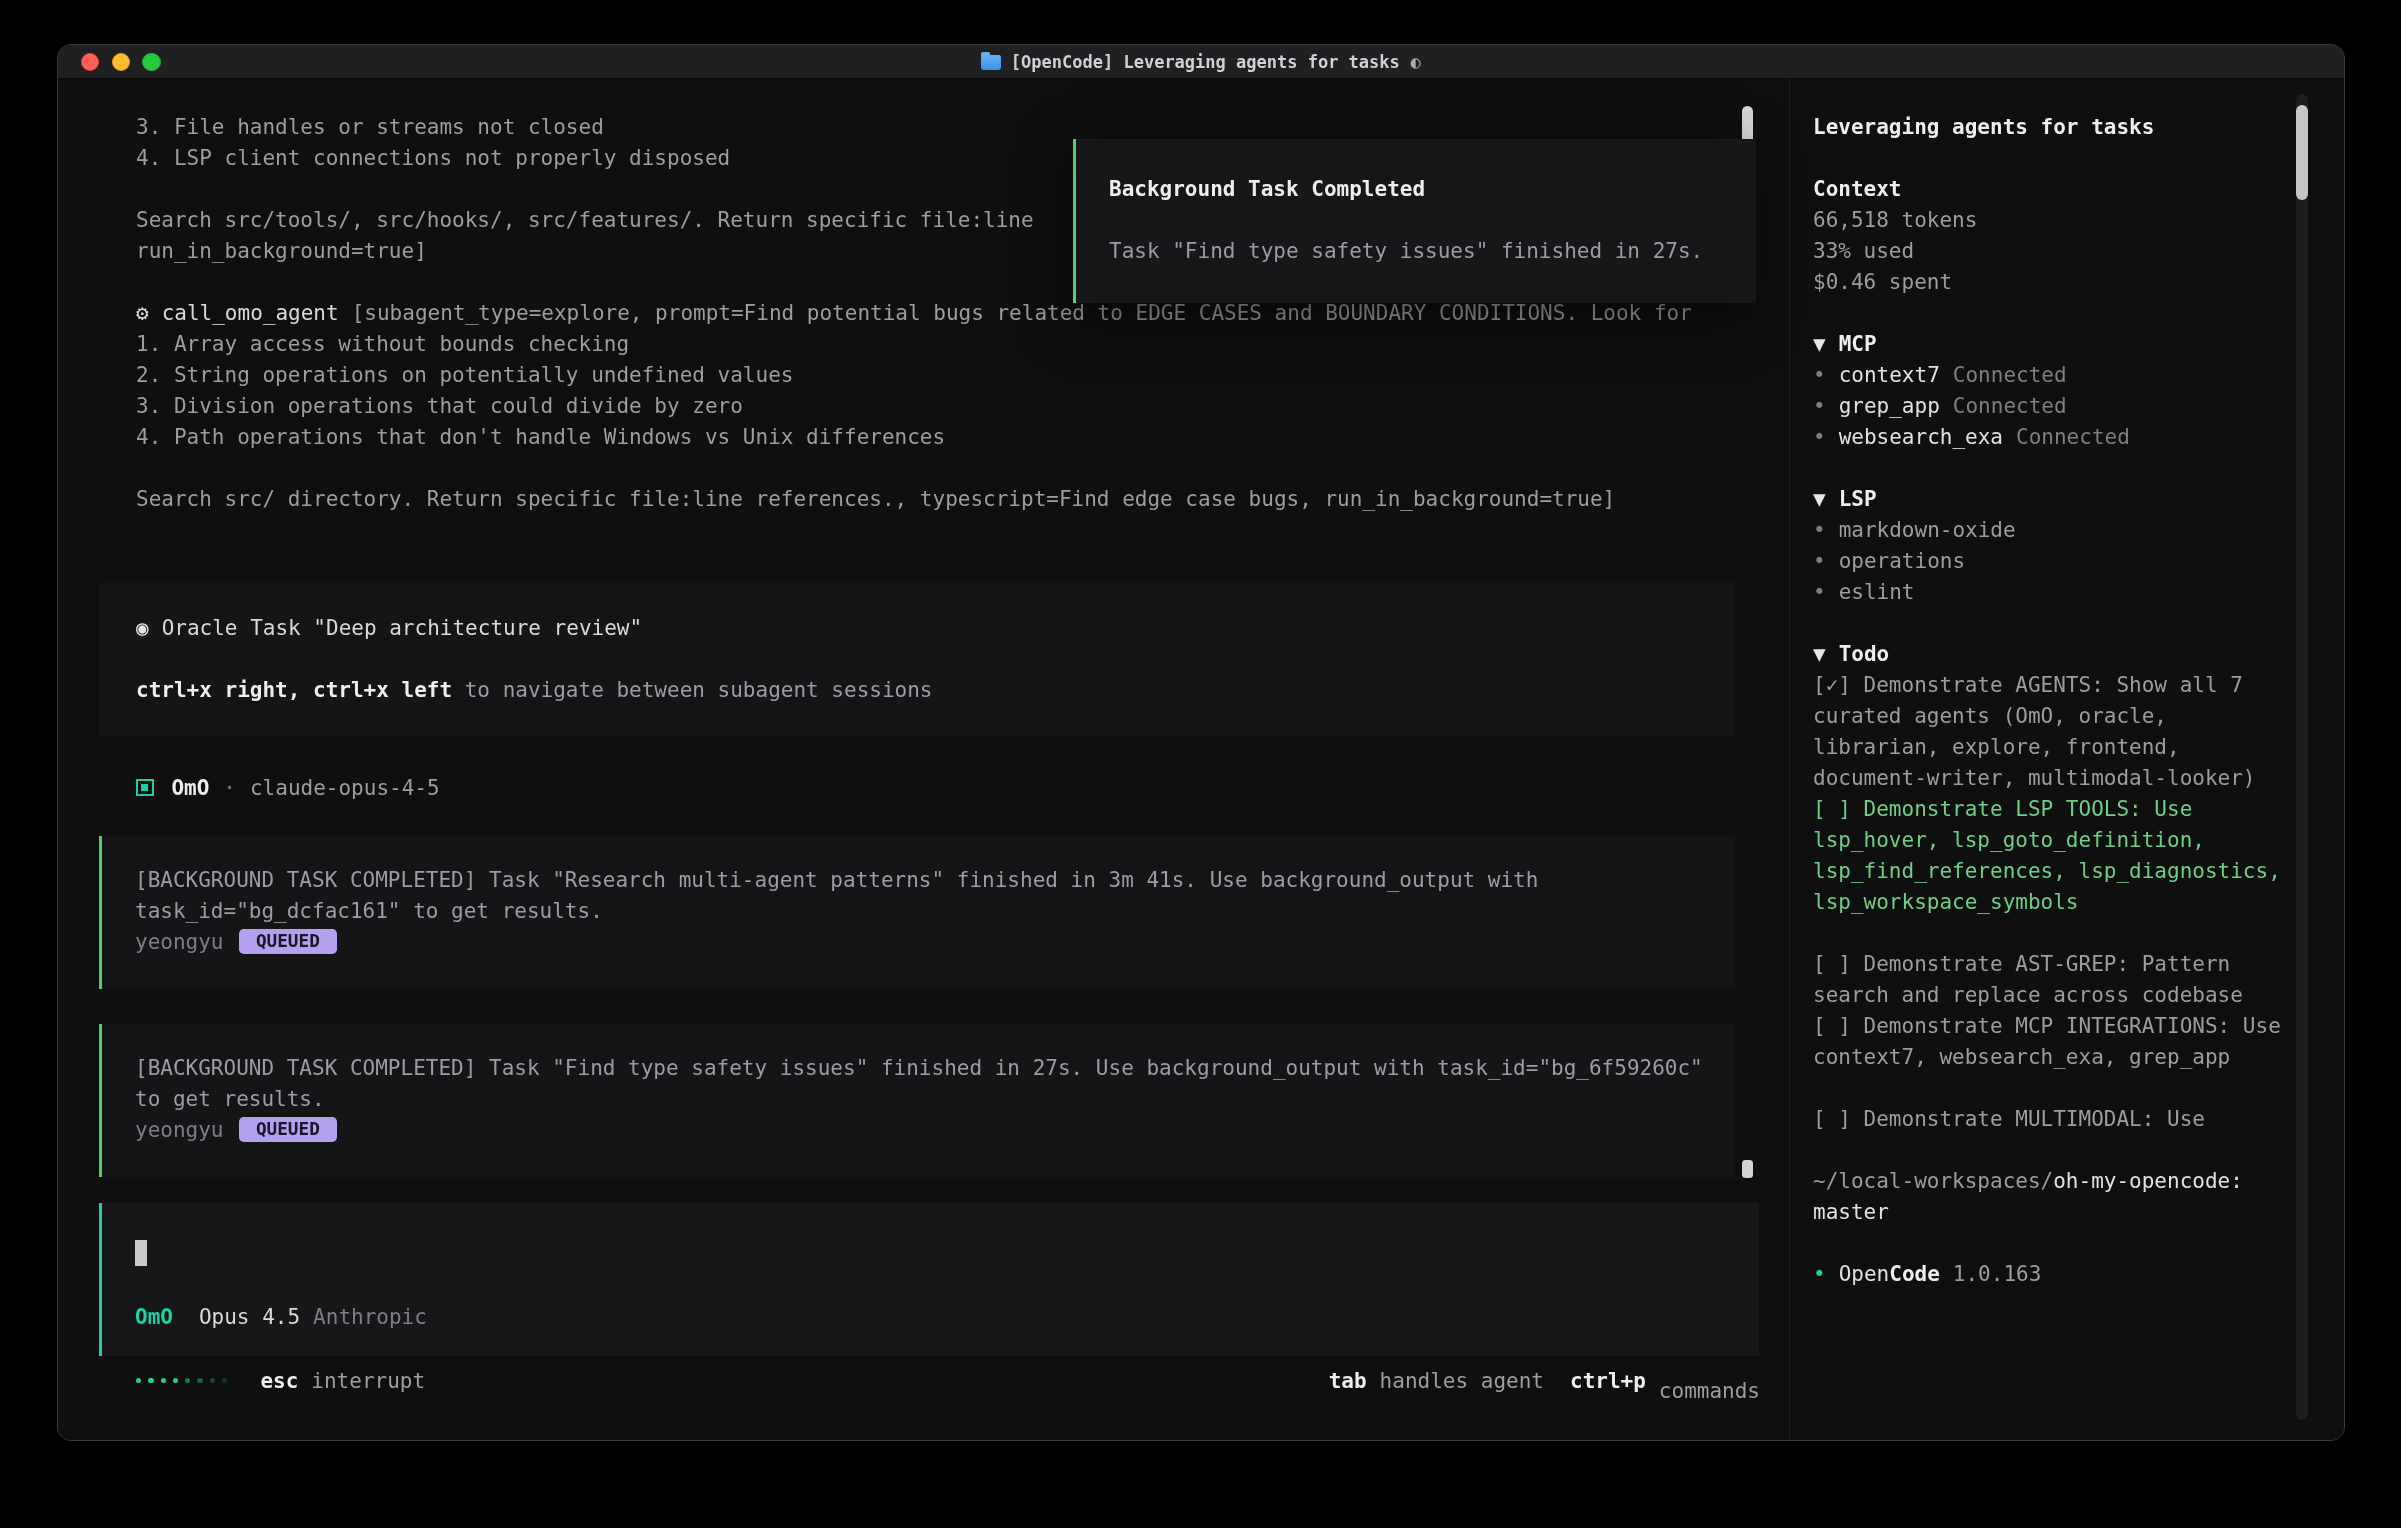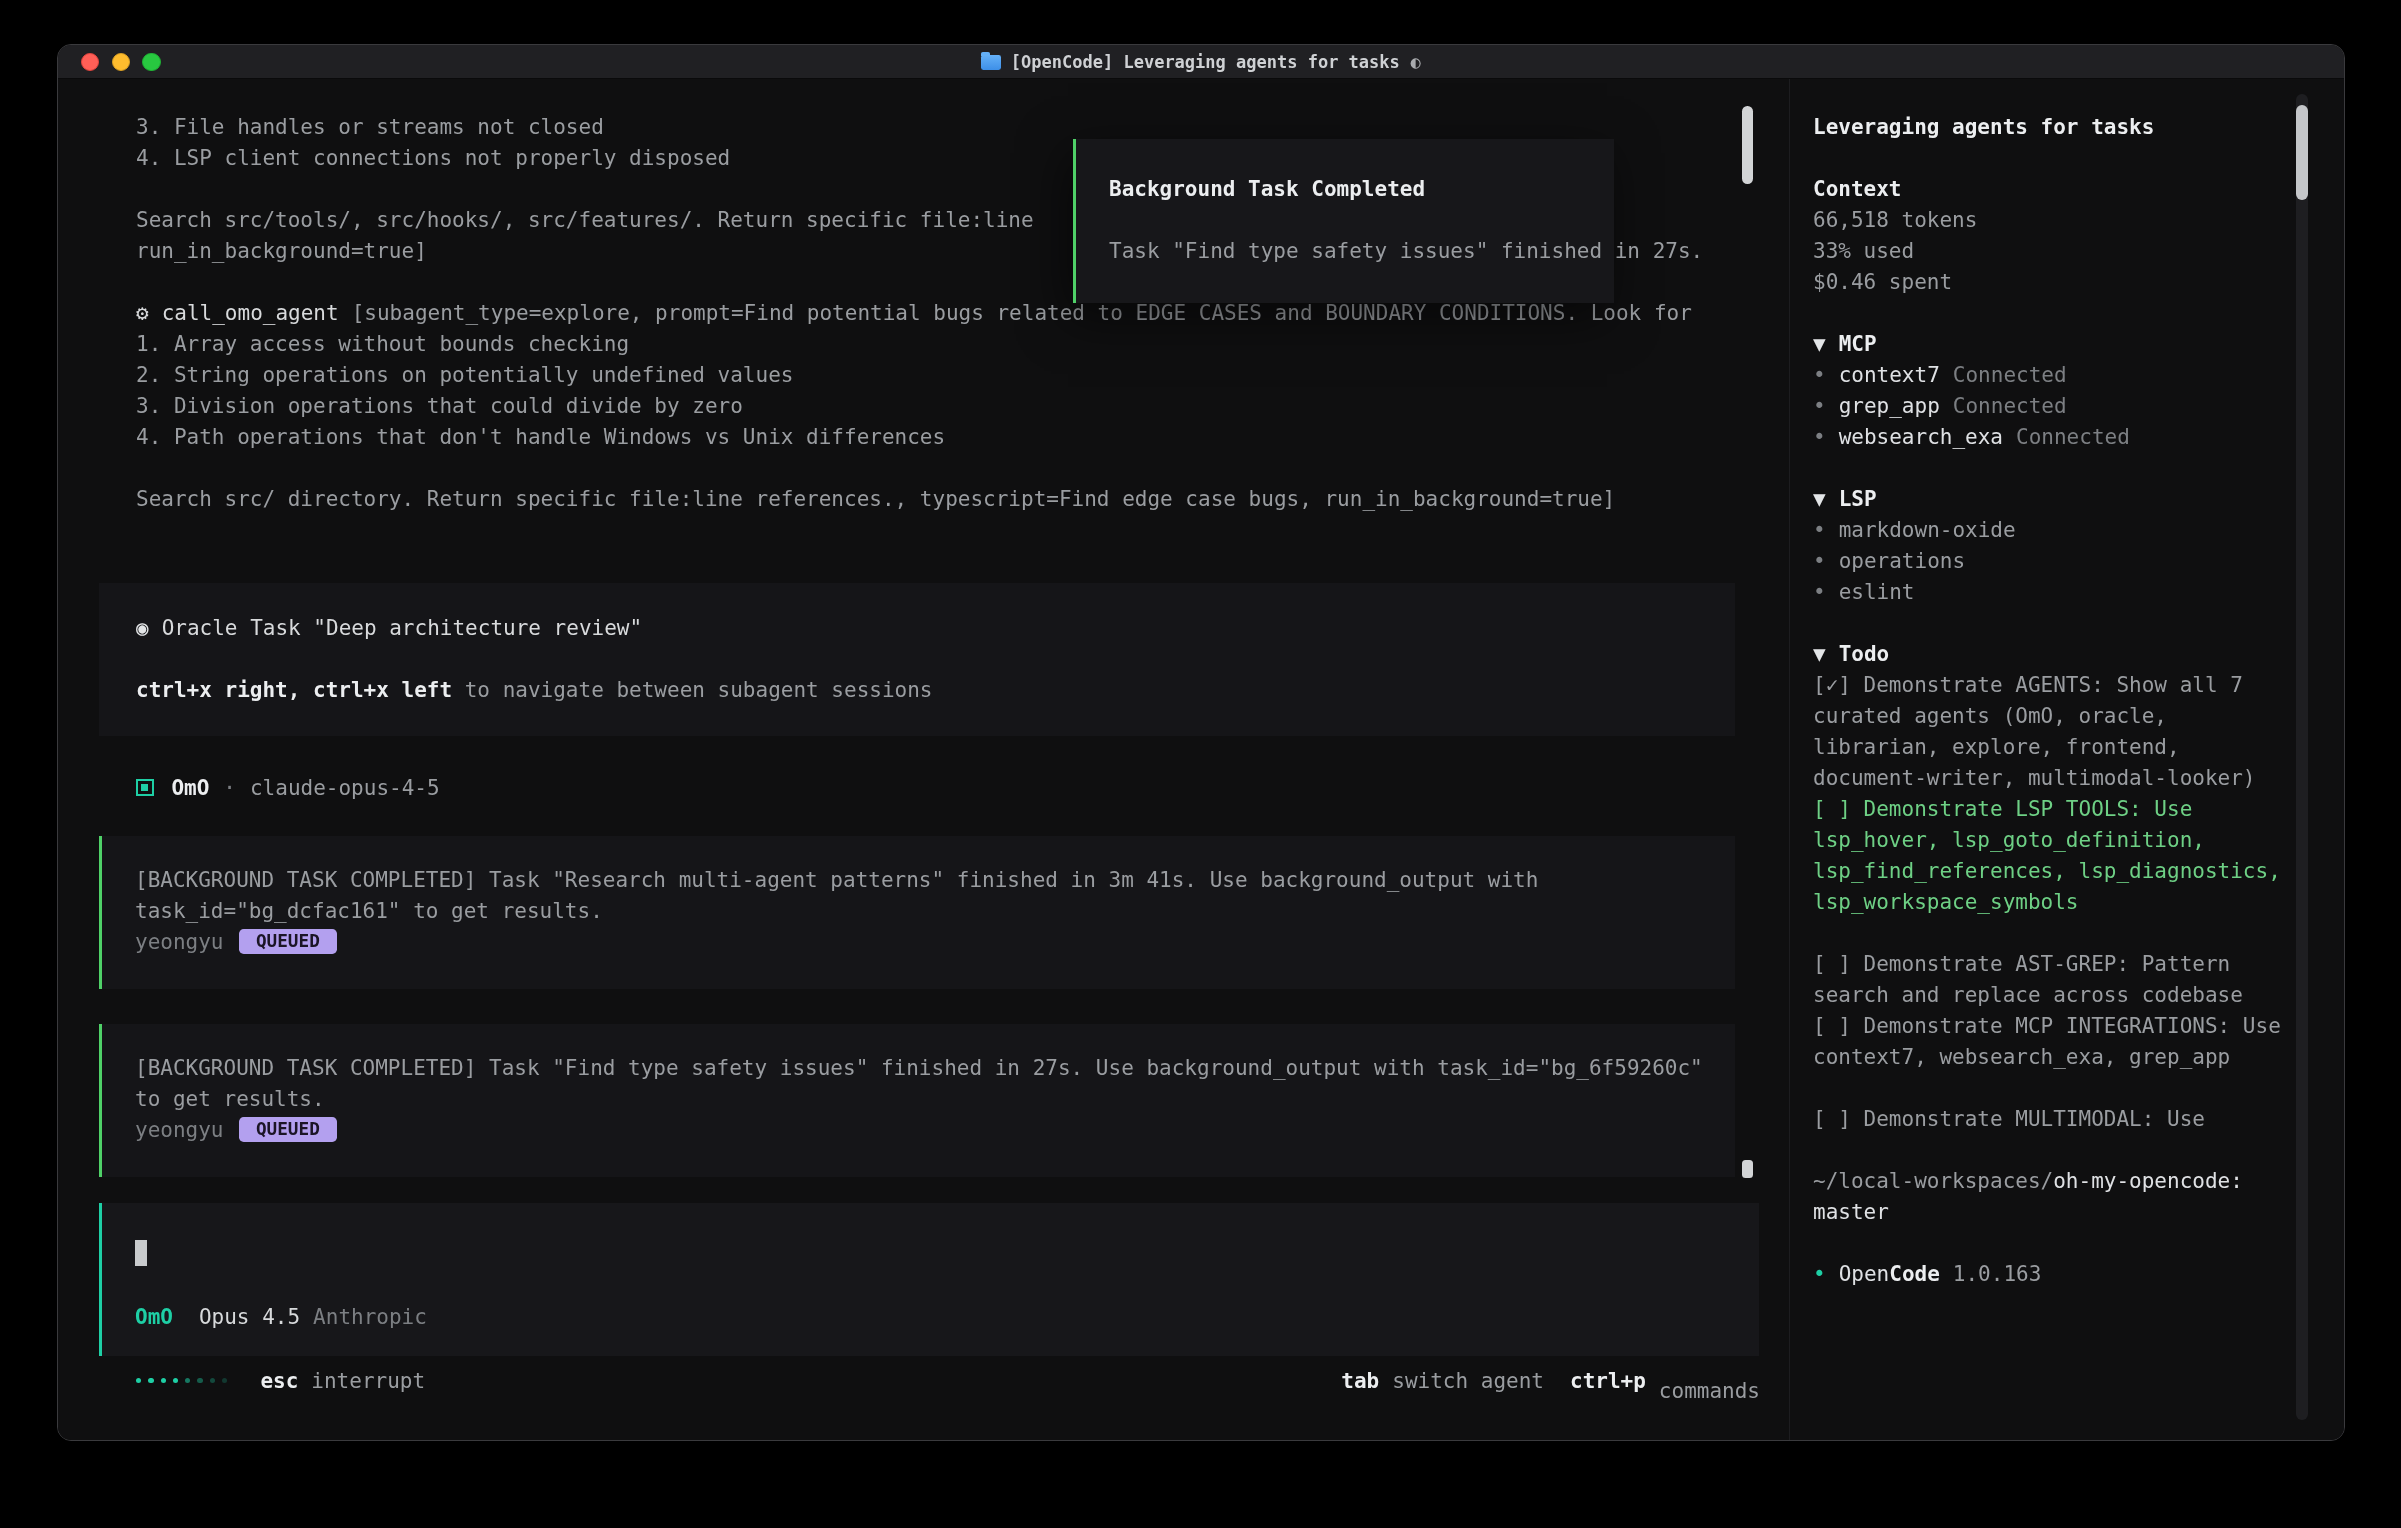--- a/index.html
+++ b/index.html
@@ -53,21 +53,21 @@
   .teal{color:var(--accent-teal);}
   .mt{margin-top:31px;}
   .sp-l{margin-left:13px;}
 
   
   .flow{position:absolute;left:78px;top:33px;width:1613px;}
   .tool-icon{color:#d8dadc;margin-right:13px;}
   .tool-name{color:#d8dadc;margin-right:13px;}
 
   
-  .toast{position:absolute;left:1015px;top:60px;width:541px;height:164px;background:var(--panel);
+  .toast{position:absolute;left:1015px;top:60px;width:683px;height:164px;background:var(--panel);
     border-left:3.5px solid var(--accent-green);padding:35px 0 0 33px;box-shadow:-5.9px 14px 47px rgba(0,0,0,.55);z-index:5;}
   .toast-title{color:var(--strong);font-weight:700;}
 
   
   .oracle-box{position:absolute;left:41px;top:504px;width:1636px;height:153px;background:var(--panel2);
     padding:30px 0 0 37px;}
   .o-icon{color:#e3e5e7;margin-right:13px;}
   .o-title{color:#d8dadc;}
   .hint-bold{color:var(--strong);font-weight:700;}
   .hint-rest{color:var(--text);}
@@ -214,21 +214,21 @@
             <i></i>
             <i></i>
             <i></i>
             <i></i>
           </span>
         <span class="sb-key">esc</span>
         <span class="sb-label">interrupt</span>
       </div>
       <div class="sb-right">
         <span class="sb-key">tab</span>
-        <span class="sb-label">switch agent</span>
+        <span class="sb-label">handles agent</span>
         <span class="sb-key">ctrl+p</span>
         <span class="sb-label">commands</span>
       </div>
     </div>
 
     <span class="m-scroll-thumb"></span>
     <span class="m-scroll-mark"></span>
   </div>
 
   <div class="v-divider"></div>

